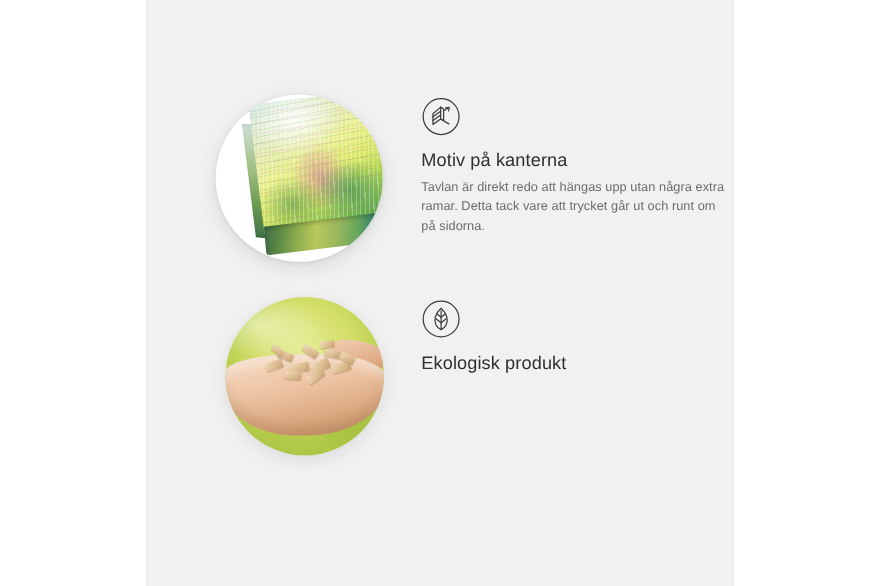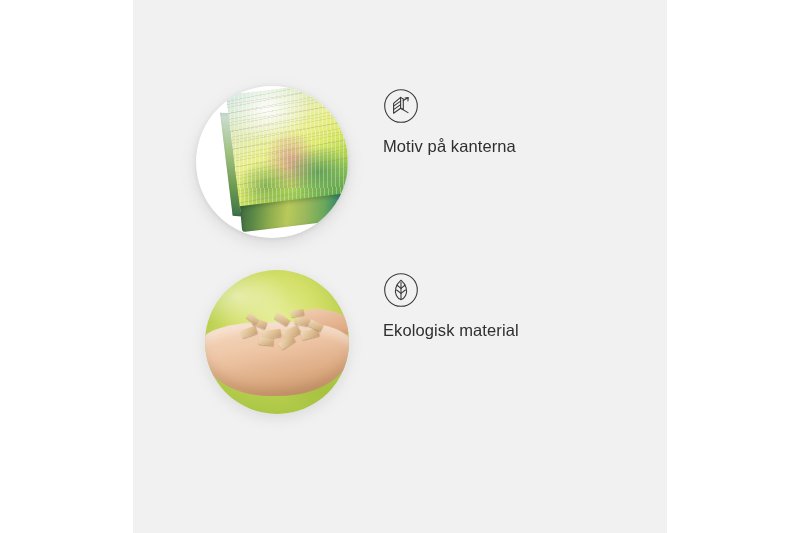--- a/index.html
+++ b/index.html
@@ -256,20 +256,21 @@
             <path d="M10.6 15.4 L17.6 9.4 L17.6 20.2 L10.6 25.2 Z"></path>
             <path d="M10.6 18.1 L17.6 13.1"></path>
             <path d="M10.6 21.6 L17.6 16.6"></path>
             <path d="M17.6 9.4 L20.3 11.0 L20.3 21.6 L17.6 20.2"></path>
             <path d="M17.6 20.2 L25.0 24.6"></path>
             <path d="M20.3 12.6 L24.6 10.1"></path>
             <path d="M22.0 10.0 L25.3 9.6 L24.9 12.9"></path>
           </svg>
         </span>
         <h3 class="feat-title">Motiv på kanterna</h3>
+        <p class="feat-desc">Tavlan är direkt redo att hängas upp utan några extra ramar. Detta tack vare att trycket går ut och runt om på sidorna.</p>
       </div>
     </div>
 
     <div class="feature feature-2">
 
       <div class="media media-eco">
         <div class="eco-blur"></div>
         <div class="thumb"></div>
         <div class="hand"></div>
         <div class="chips">
@@ -293,18 +294,18 @@
           <svg viewBox="0 0 36 36" width="36" height="36" fill="none" stroke="#3a3a3a" stroke-width="1.1" stroke-linecap="round" stroke-linejoin="round">
             <circle cx="18" cy="18" r="16.3"></circle>
             <path d="M18 8.2 C23.4 13.0 24.8 19.0 22.6 23.4 C21.5 25.6 19.9 26.9 18 27.6 C16.1 26.9 14.5 25.6 13.4 23.4 C11.2 19.0 12.6 13.0 18 8.2 Z"></path>
             <path d="M18 10.6 L18 27.6"></path>
             <path d="M18 16.4 L14.1 13.2"></path>
             <path d="M18 16.4 L21.9 13.2"></path>
             <path d="M18 21.4 L13.6 18.0"></path>
             <path d="M18 21.4 L22.4 18.0"></path>
           </svg>
         </span>
-        <h3 class="feat-title">Ekologisk material</h3>
+        <h3 class="feat-title">Ekologisk produkt</h3>
       </div>
     </div>
 
   </div>
 </div>
 
 </body></html>

